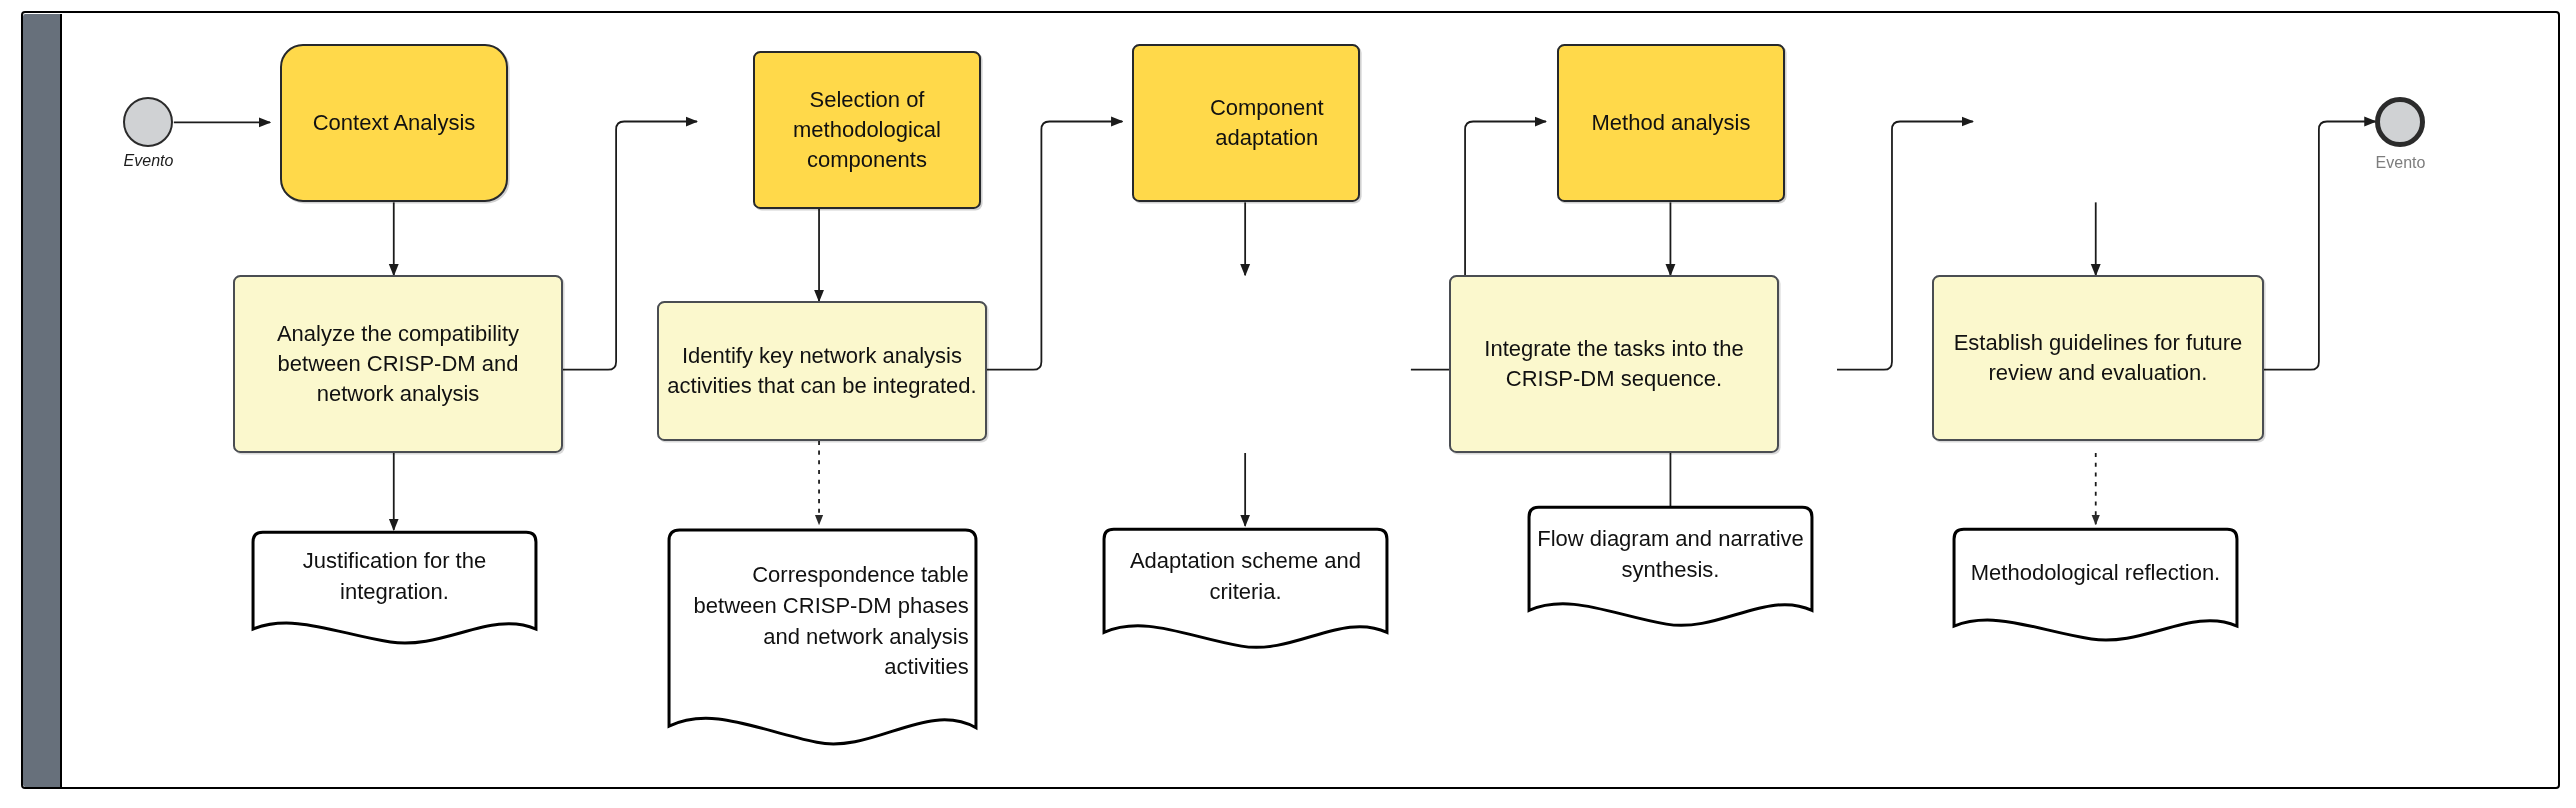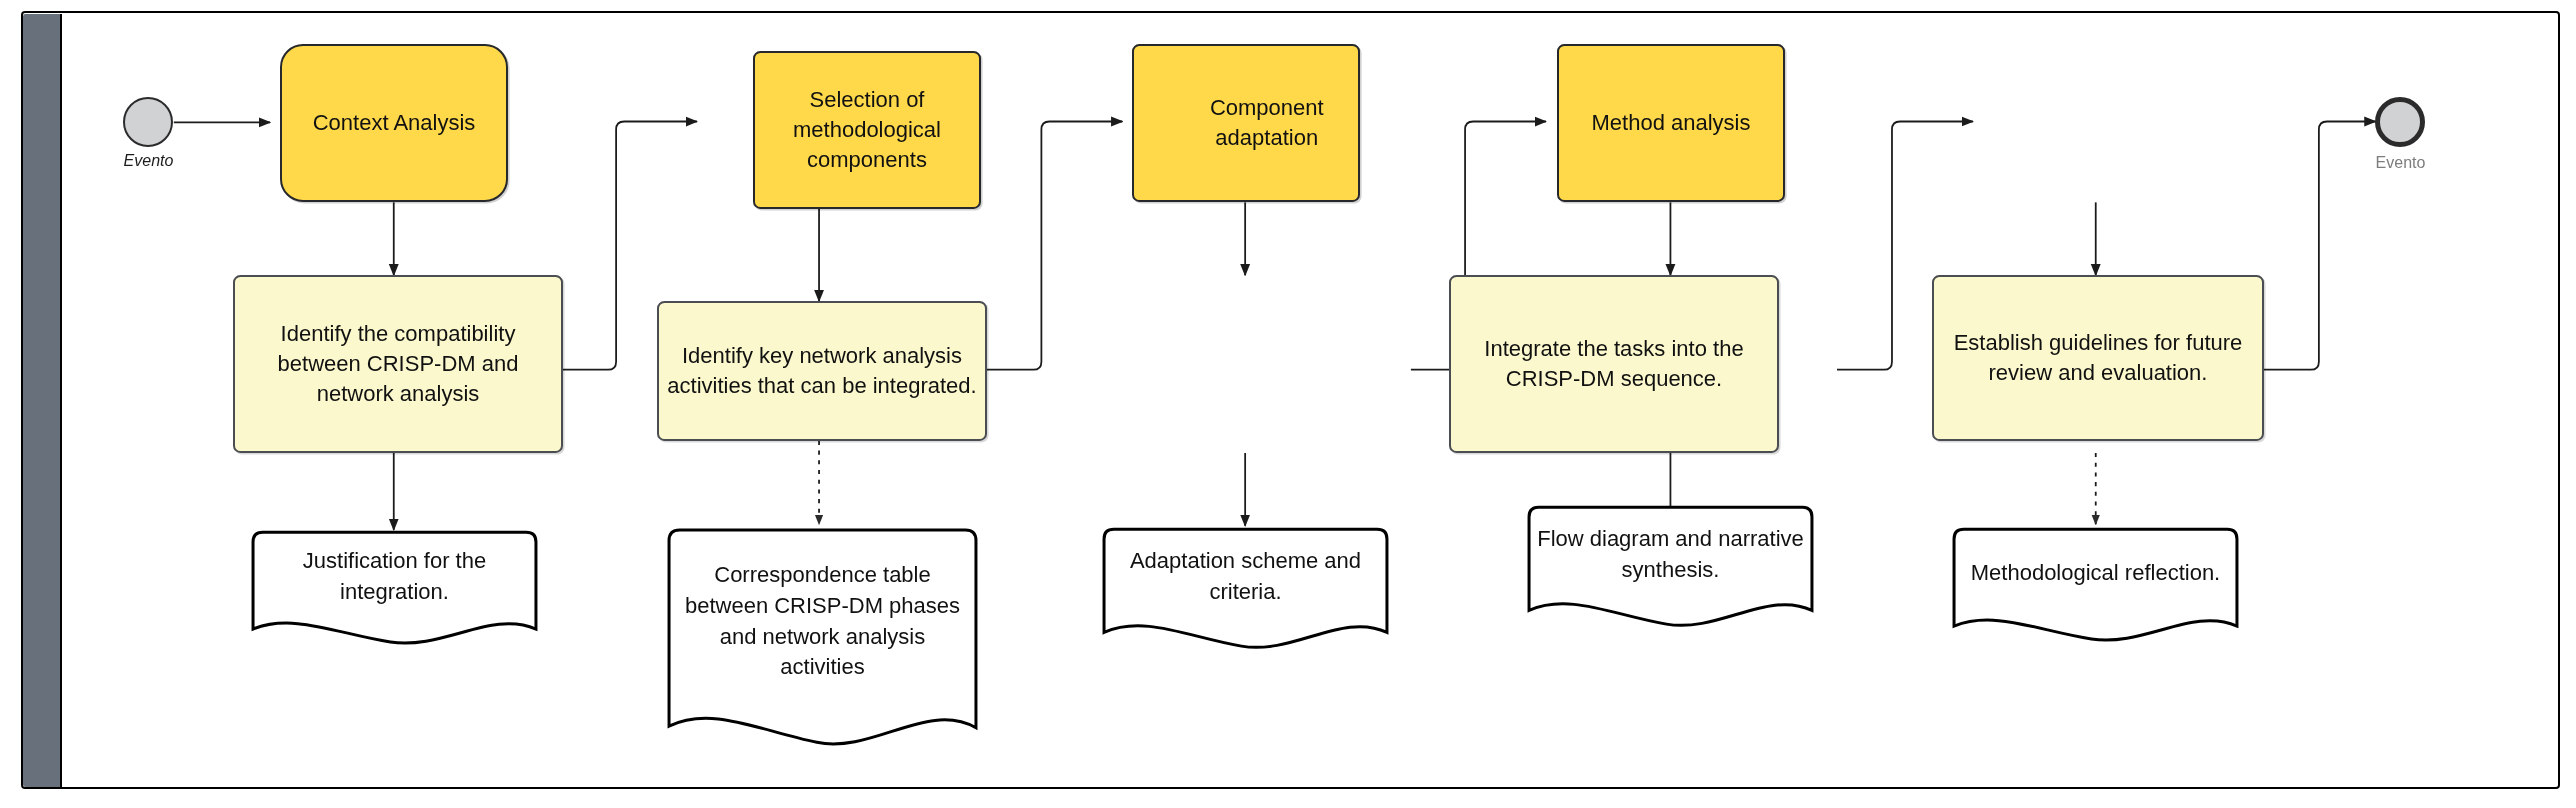--- a/index.html
+++ b/index.html
@@ -195,42 +195,42 @@
   </svg>
 
   <div class="event start" style="left:123px; top:97px; width:50px; height:50px;"></div>
   <div class="event-label start-lbl" style="left:91px; top:152px; width:115px;">Evento</div>
 
   <div class="event end" style="left:2375px; top:97px; width:50px; height:50px;"></div>
   <div class="event-label end-lbl" style="left:2343px; top:154px; width:115px;">Evento</div>
 
   <div class="task" style="left:280px; top:44px; width:228px; height:158px;border-radius:23px;">Context Analysis</div>
 
-  <div class="dataitem" style="left:233px; top:275px; width:330px; height:178px;">Identify the compatibility between CRISP-DM and network analysis</div>
+  <div class="dataitem" style="left:233px; top:275px; width:330px; height:178px;">Analyze the compatibility between CRISP-DM and network analysis</div>
 
   <div class="doc" style="left:249px; top:529px; width:291px; height:121px;">
     <svg viewBox="0 0 360 150" preserveAspectRatio="none">
       <path d="M 5 16 Q 5 4 17 4 L 343 4 Q 355 4 355 16 L 355 124
                C 300 100, 240 150, 175 140
                C 110 130, 55 104, 5 124 Z" fill="#ffffff" stroke="#000000" stroke-width="3" vector-effect="non-scaling-stroke"></path>
     </svg>
     <div class="doc-text" style="height:95px;">Justification for the integration.</div>
   </div>
 
   <div class="task" style="left:705px; top:51px; width:228px; height:158px;margin-left:48px;">Selection of methodological components</div>
 
   <div class="dataitem" style="left:657px; top:301px; width:330px; height:140px;">Identify key network analysis activities that can be integrated.</div>
 
   <div class="doc" style="left:665px; top:526px; width:315px; height:226px;">
     <svg viewBox="0 0 390 280" preserveAspectRatio="none">
       <path d="M 5 18 Q 5 5 18 5 L 372 5 Q 385 5 385 18 L 385 250
                C 325 216, 258 282, 188 268
                C 118 254, 58 222, 5 248 Z" fill="#ffffff" stroke="#000000" stroke-width="3" vector-effect="non-scaling-stroke"></path>
     </svg>
-    <div class="doc-text" style="height:191px;">Correspondence table between CRISP-DM phases and network analysis activities</div>
+    <div class="doc-text" style="height:191px;text-align:right;">Correspondence table between CRISP-DM phases and network analysis activities</div>
   </div>
 
   <div class="task" style="left:1132px; top:44px; width:228px; height:158px;padding-left:48px;">Component adaptation</div>
 
 
   <div class="doc" style="left:1100px; top:526px; width:291px; height:129px;">
     <svg viewBox="0 0 360 160" preserveAspectRatio="none">
       <path d="M 5 16 Q 5 4 17 4 L 343 4 Q 355 4 355 16 L 355 132
                C 300 106, 240 160, 175 149
                C 110 138, 55 110, 5 132 Z" fill="#ffffff" stroke="#000000" stroke-width="3" vector-effect="non-scaling-stroke"></path>

